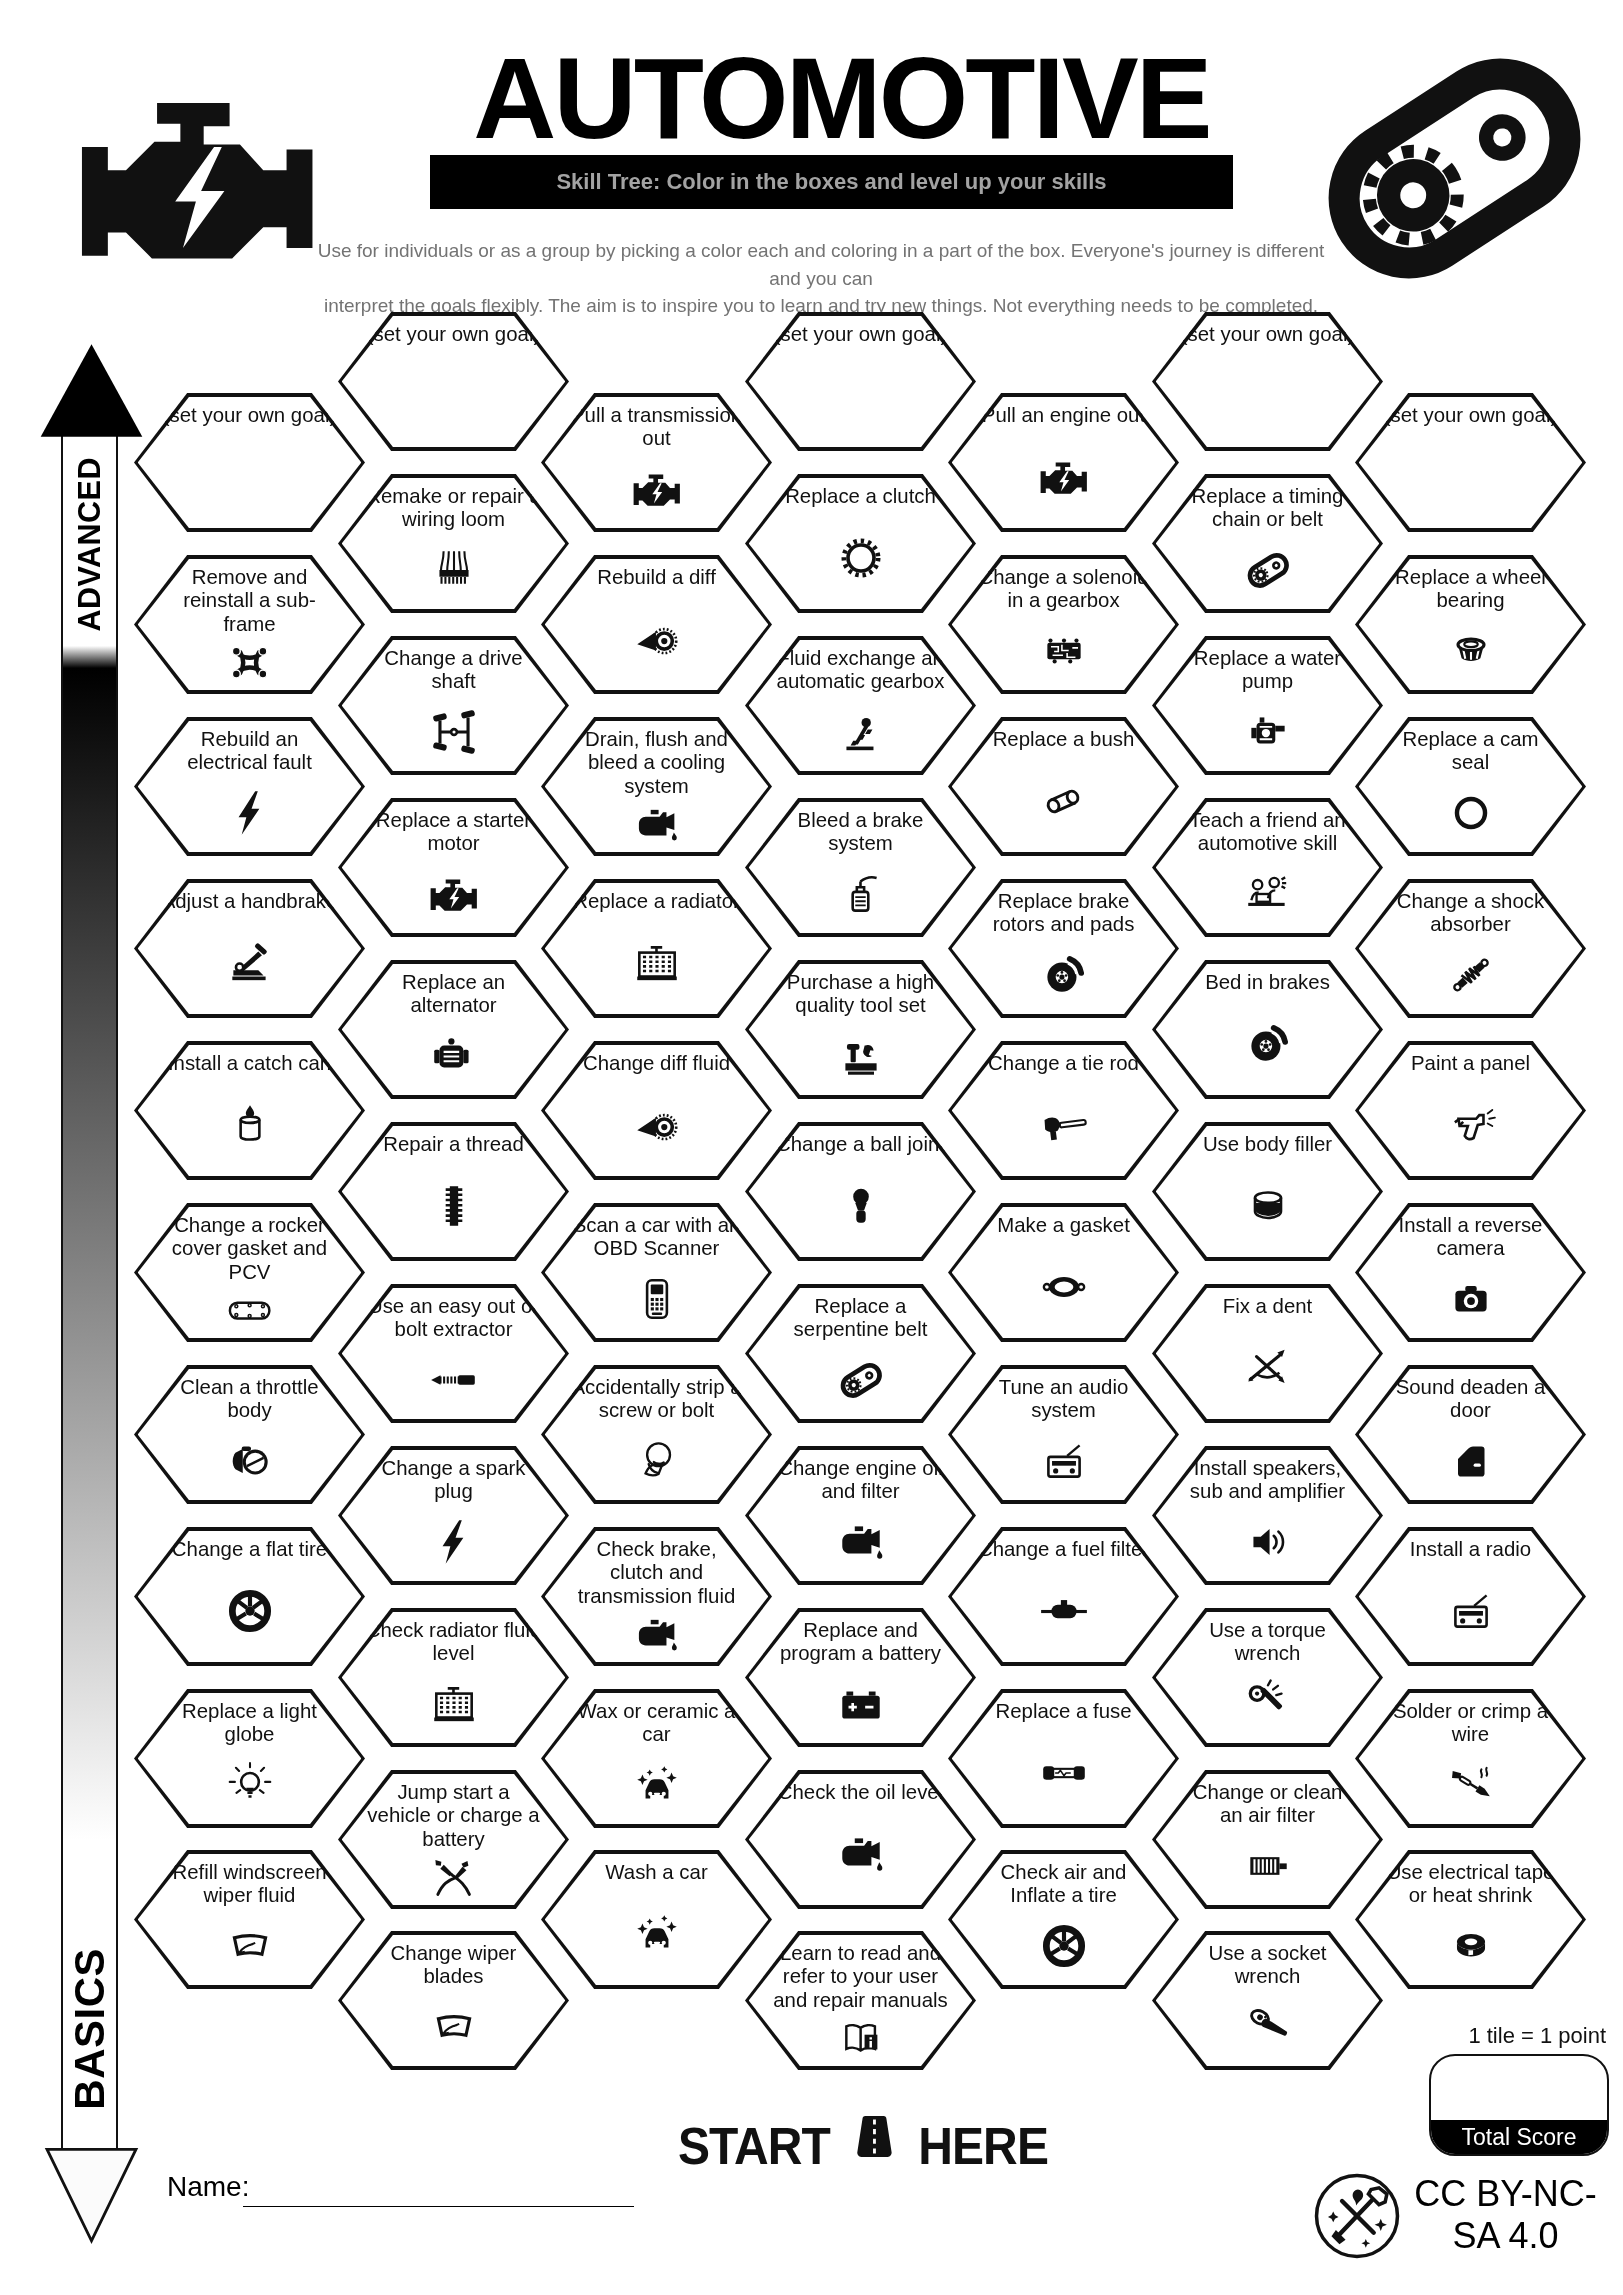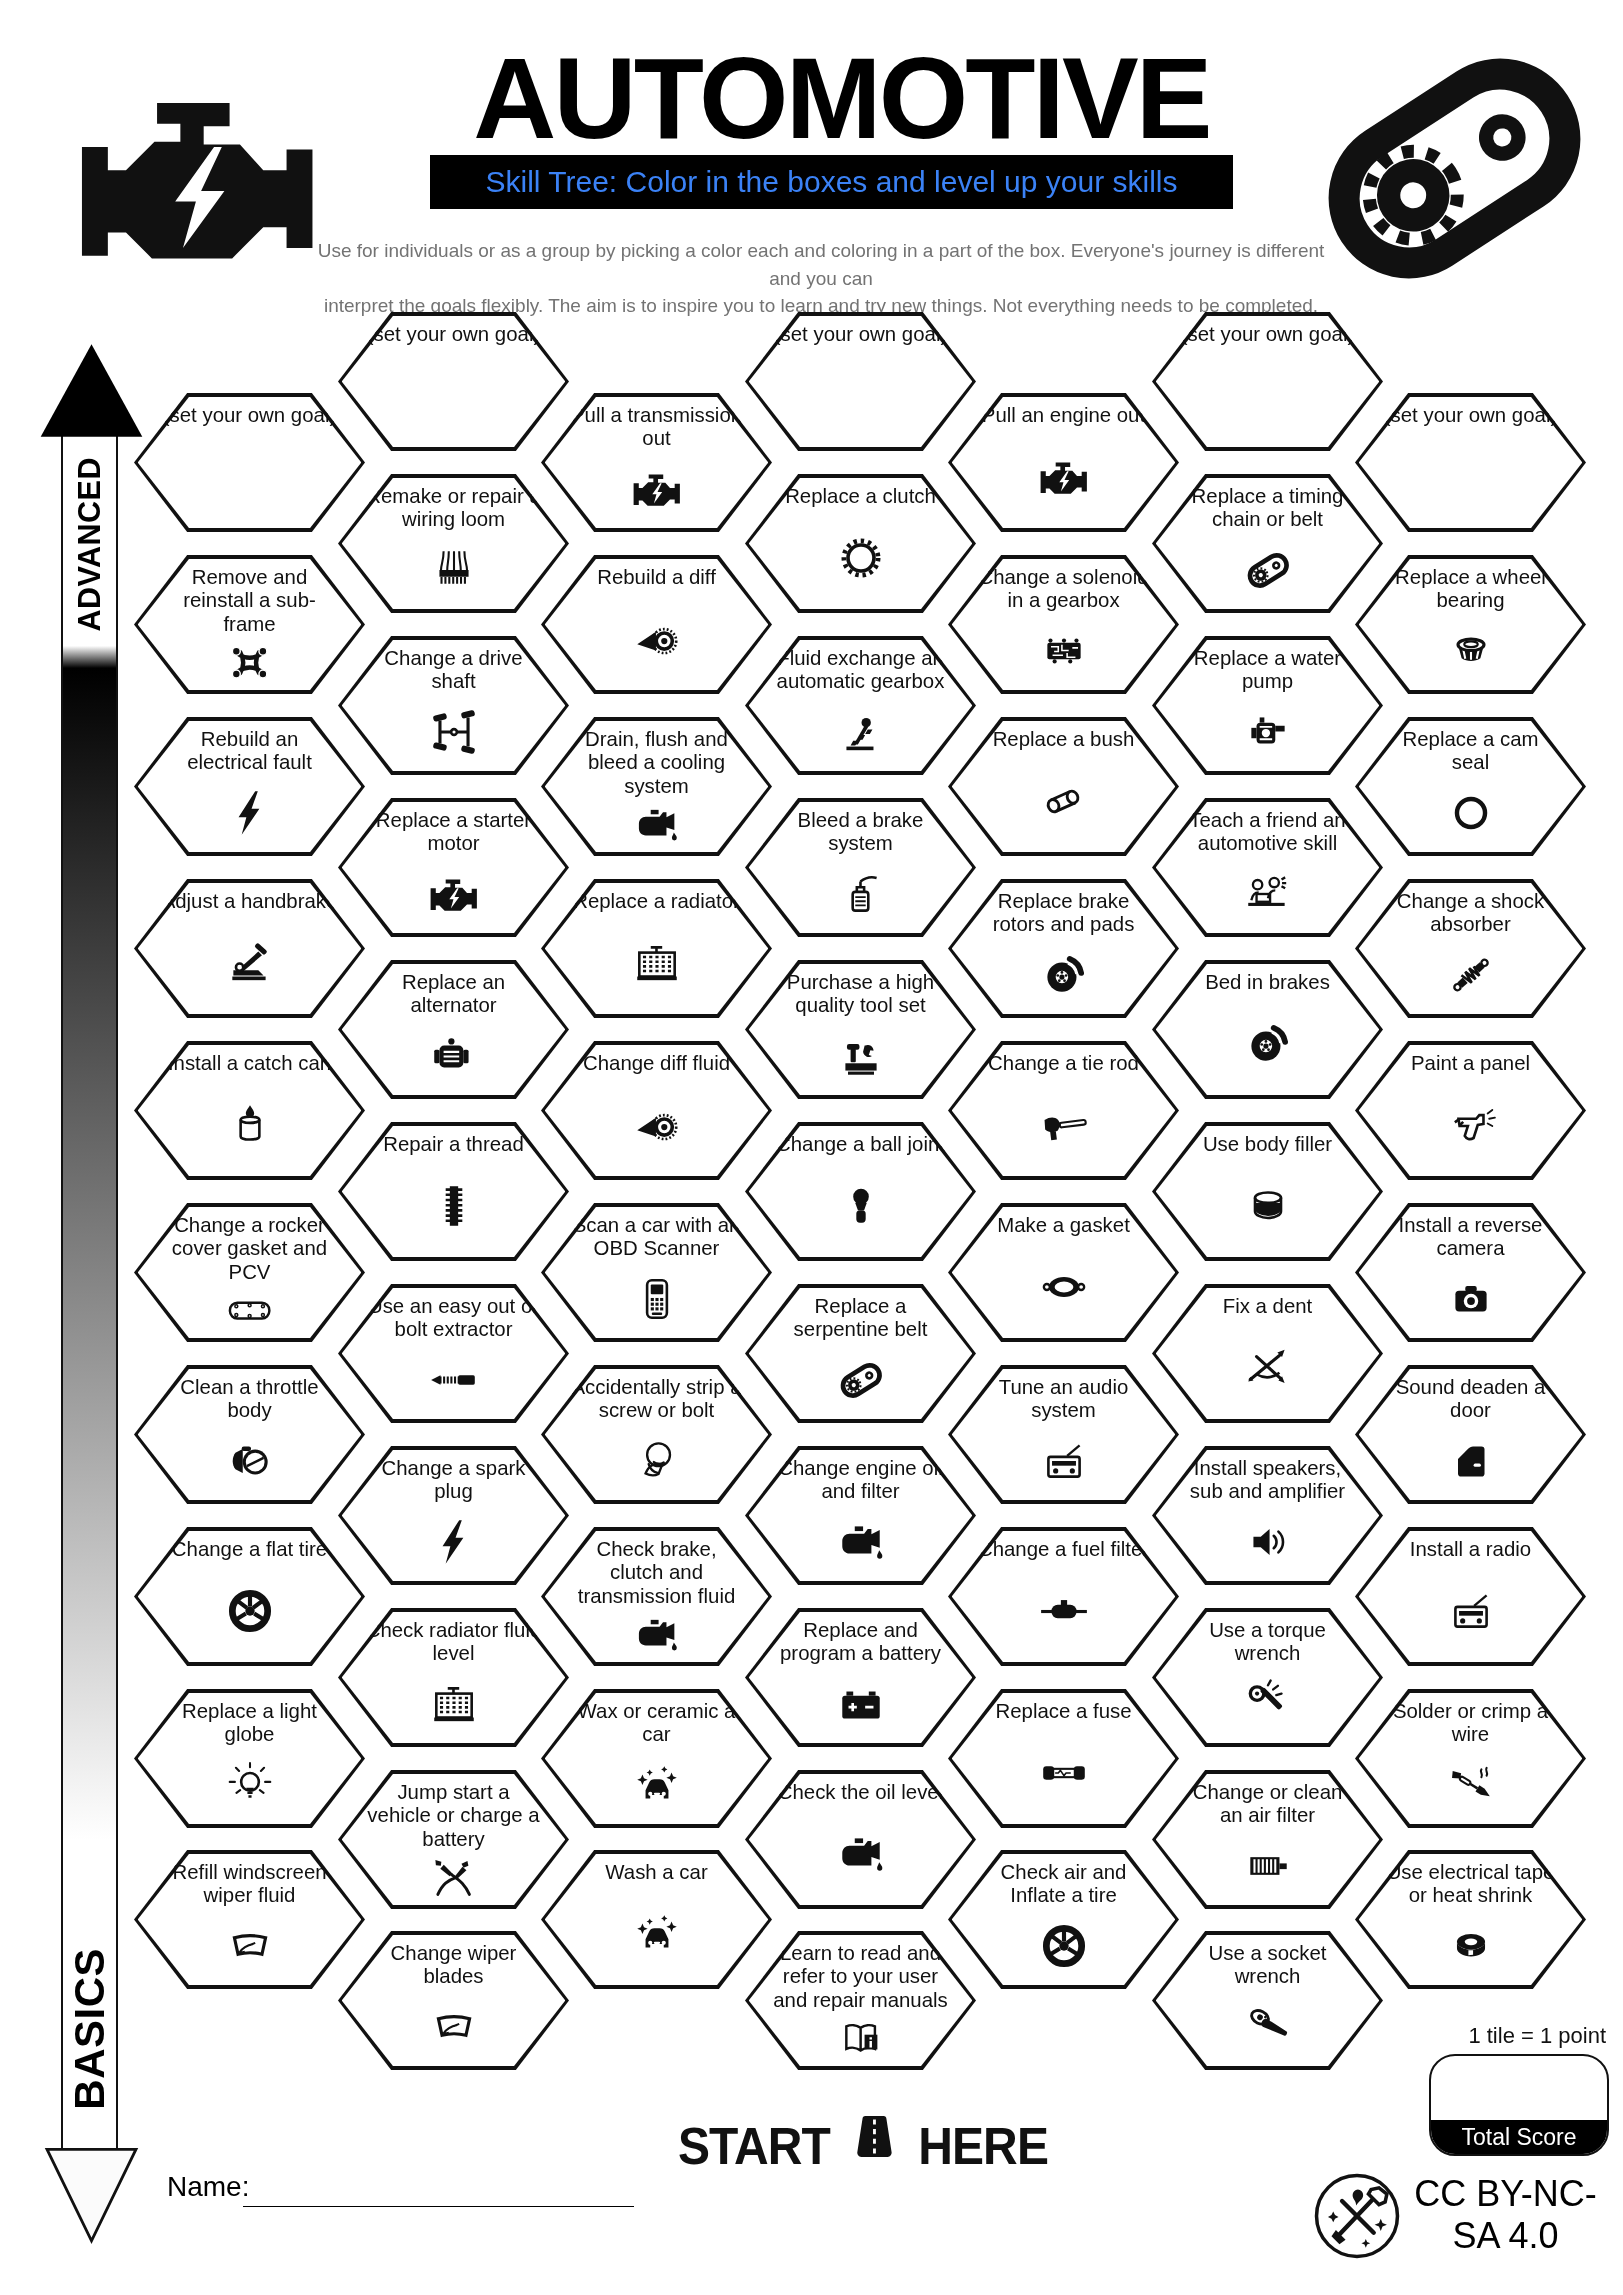--- a/index.html
+++ b/index.html
@@ -4,21 +4,21 @@
 <style>
   html,body{margin:0;padding:0;background:#888;}
   *{box-sizing:border-box;}
   #poster{position:relative;width:1623px;height:2295px;background:#fff;overflow:hidden;
           font-family:"Liberation Sans",sans-serif;color:#111;}
   
   #title{position:absolute;left:379px;top:41px;width:925px;text-align:center;
          font-size:115px;font-weight:bold;letter-spacing:-2.8px;line-height:1;color:#000;}
   #subtitle-bar{position:absolute;left:430px;top:155px;width:803px;height:54px;background:#000;
          display:flex;align-items:center;justify-content:center;}
-  #subtitle-bar span{color:#3b82f6;font-size:30px;font-weight:400;}
+  #subtitle-bar span{color:#a3a3a3;font-size:22px;font-weight:700;}
   #description{position:absolute;left:305px;top:237px;width:1032px;text-align:center;
          font-size:19px;line-height:1.45;color:#737373;}
   .hdr-icon{position:absolute;}
   
   #shaft{position:absolute;left:61px;top:435px;width:57px;height:1714px;
          border-left:2.3px solid #111;border-right:2.3px solid #111;
          background:linear-gradient(to bottom,#fff 0%,#fff 12.3%,#000 13.6%,#fff 82%,#fff 100%);}
   .vword{position:absolute;left:61px;width:57px;display:flex;align-items:center;justify-content:center;}
   .vword span{writing-mode:vertical-rl;transform:rotate(180deg);font-weight:700;white-space:nowrap;color:#000;}
   #adv{top:437px;height:215px;} #adv span{font-size:30.5px;letter-spacing:0.5px;}

